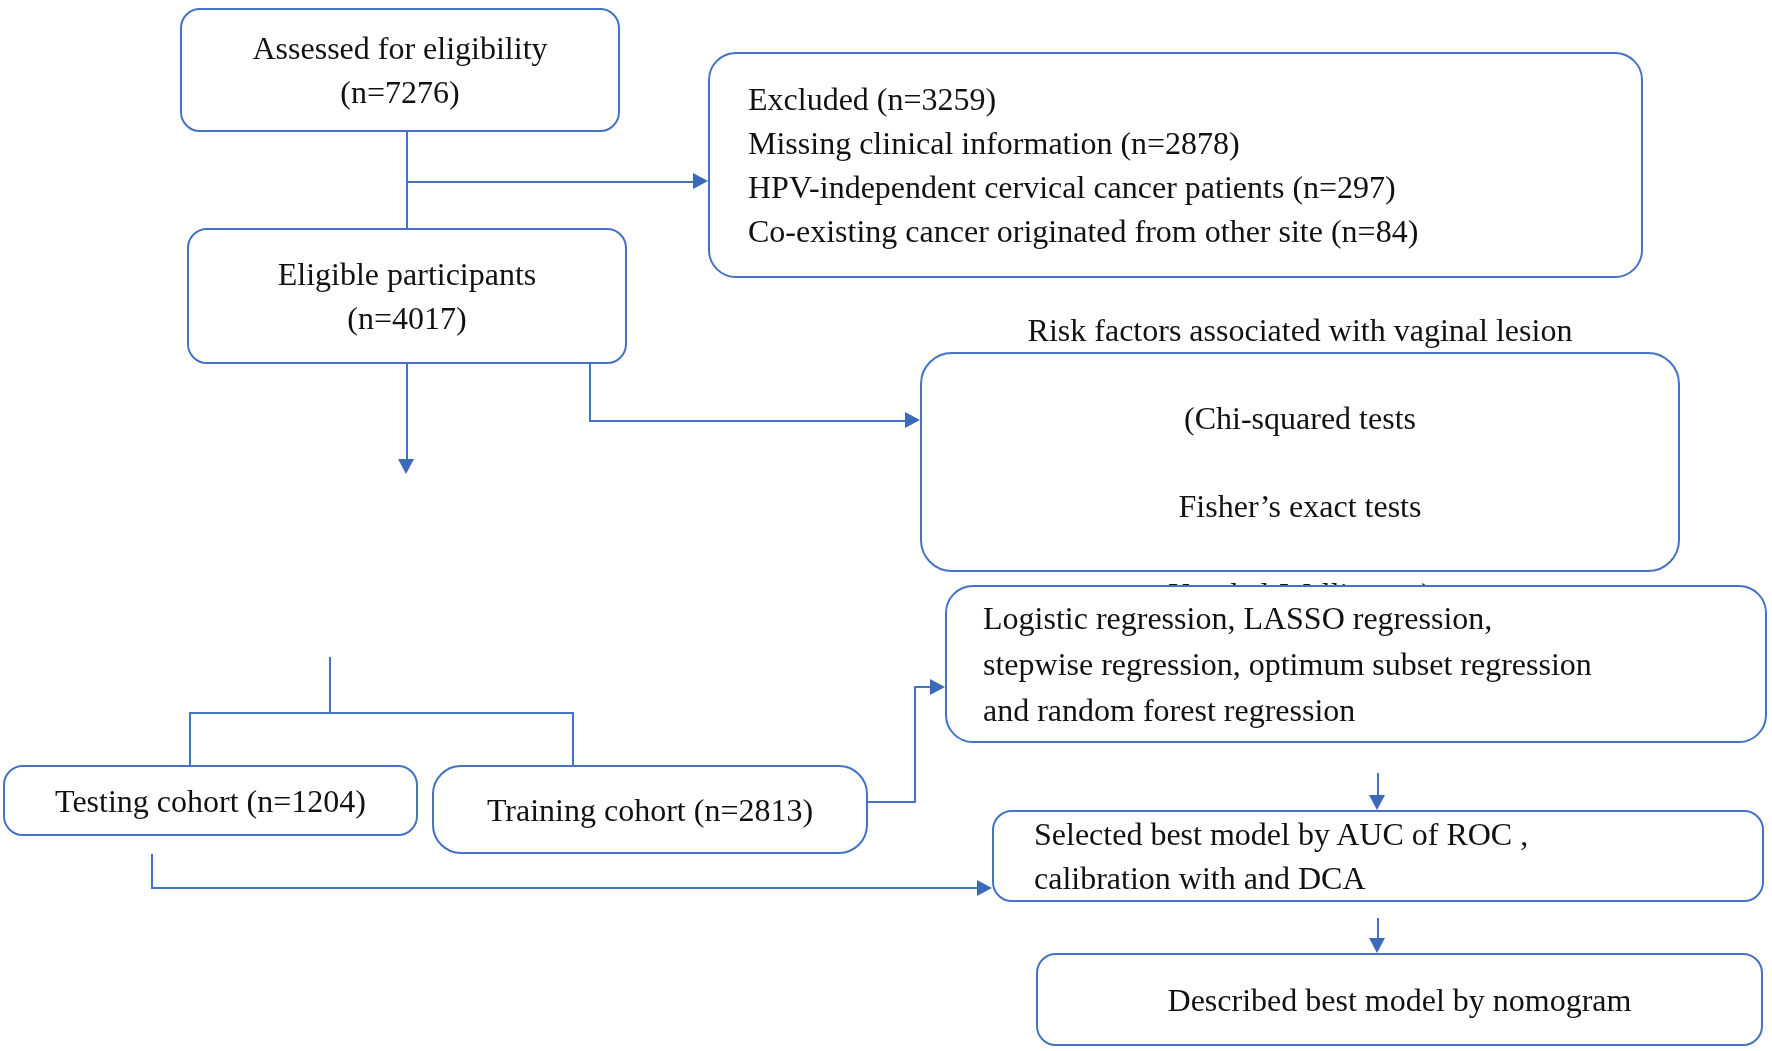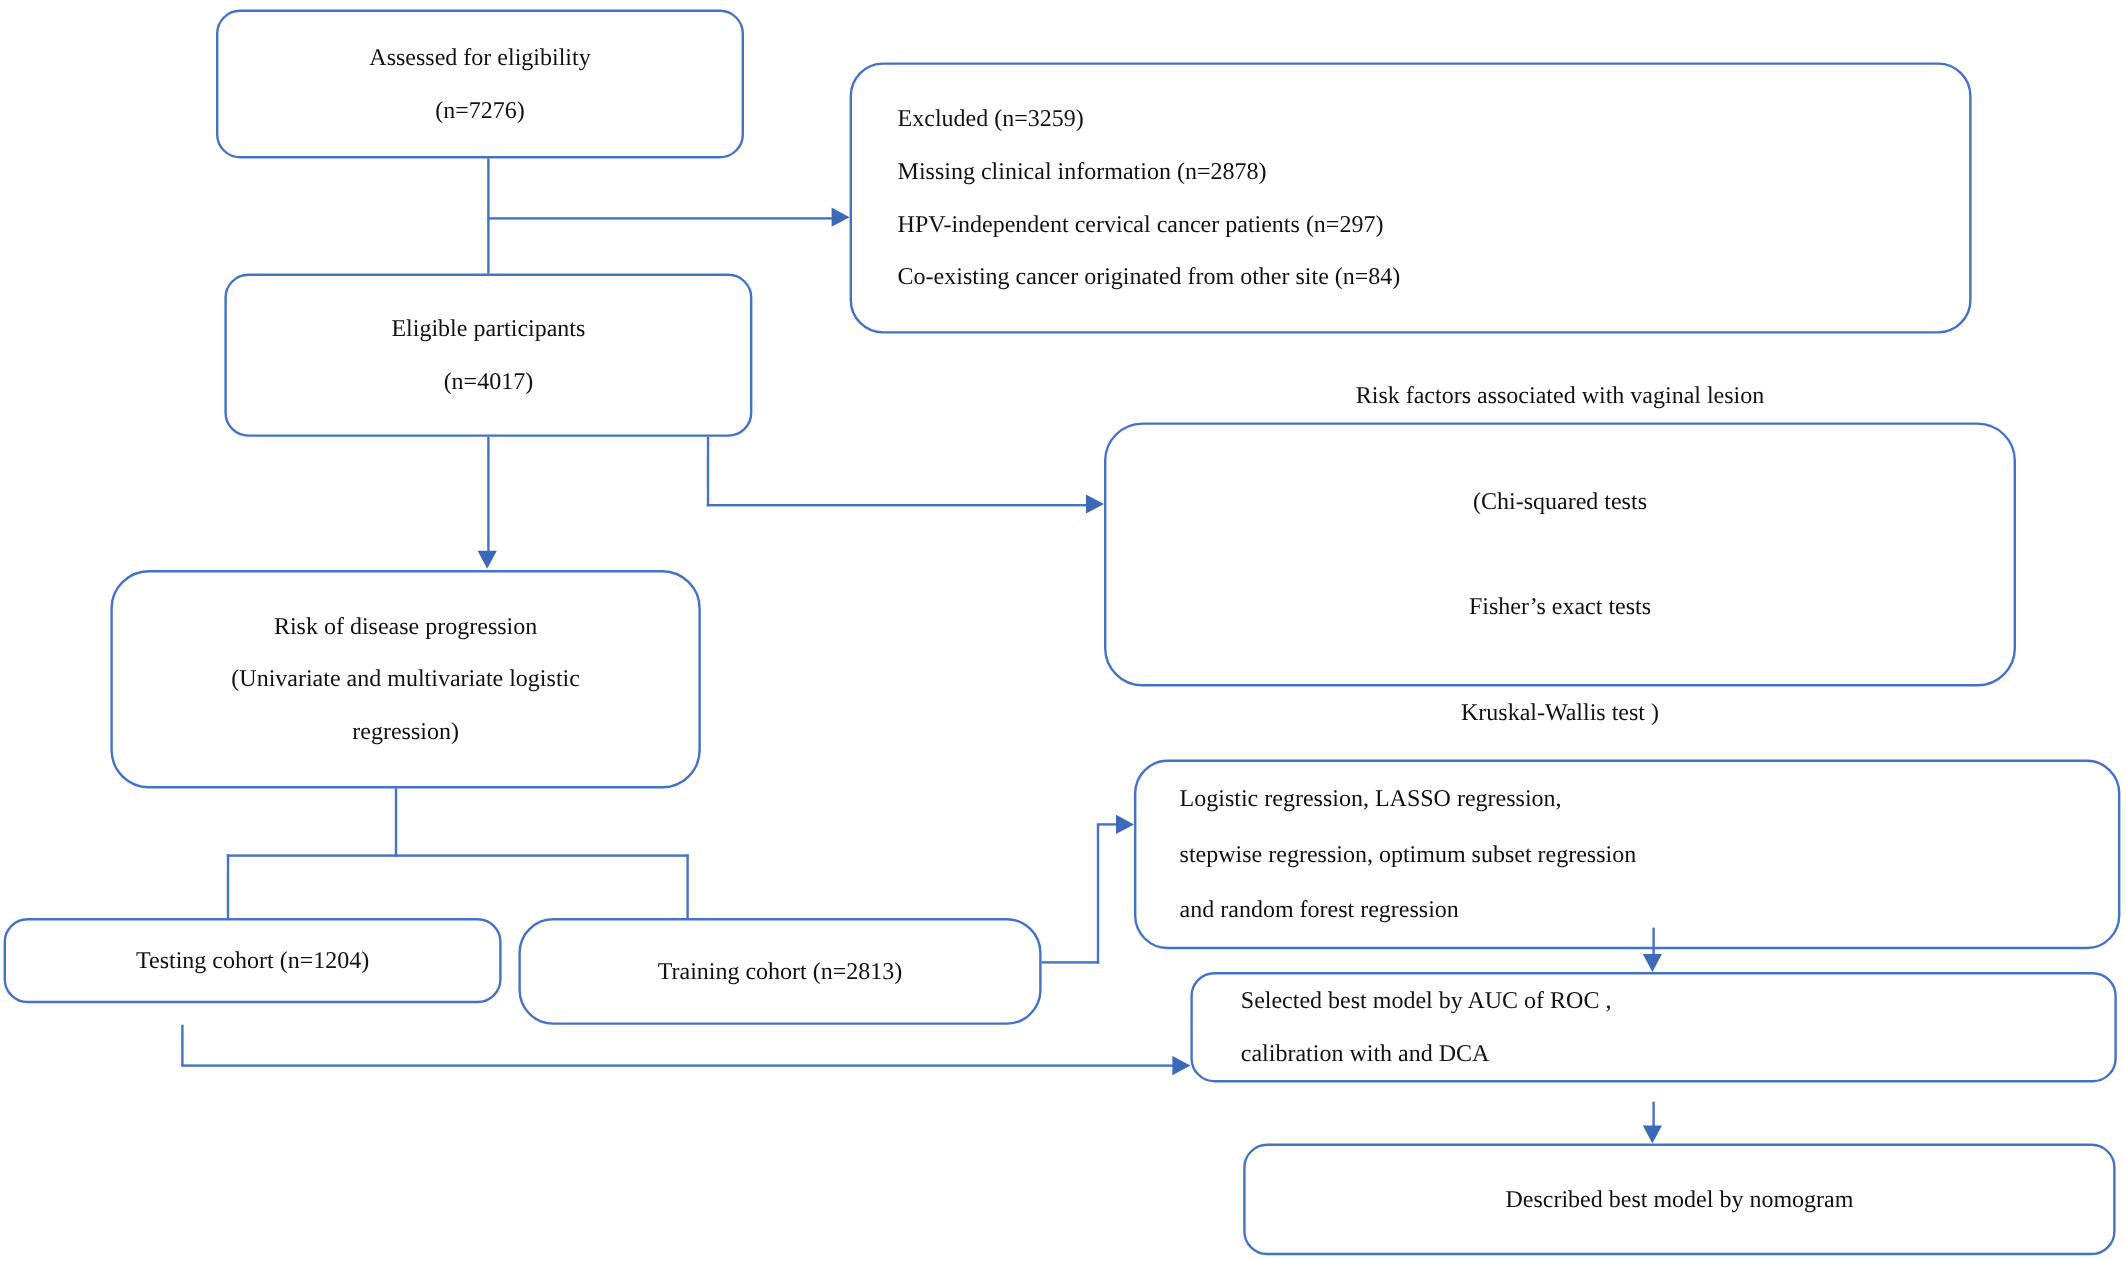--- a/index.html
+++ b/index.html
@@ -12,21 +12,21 @@
     overflow:hidden;
   }
   .box{
     position:absolute;
     background:#ffffff;
     border:2px solid #4472C4;
     box-sizing:border-box;
     display:flex;
     flex-direction:column;
     justify-content:center;
-    font-size:20px;
+    font-size:32px;
     line-height:44px;
   }
   .box.center{align-items:center;text-align:center;}
   .box.left{align-items:flex-start;text-align:left;}
   .r20{border-radius:20px;}
   .r28{border-radius:28px;}
   .r32{border-radius:32px;}
   .hline,.vline{position:absolute;background:#4472C4;}
   .hline{height:2px;}
   .vline{width:2px;}
@@ -66,35 +66,30 @@
     <div class="bl">(n=4017)</div>
   </div>
 
   <div class="box center r32" style="left:920px;top:352px;width:760px;height:220px;gap:44px;">
     <div class="bl">Risk factors associated with vaginal lesion</div>
     <div class="bl">(Chi-squared tests</div>
     <div class="bl">Fisher’s exact tests</div>
     <div class="bl">Kruskal-Wallis test )</div>
   </div>
 
-  <div class="box center r32" style="left:92px;top:475px;width:492px;height:182px;">
-    <div class="bl">Risk of disease progression</div>
-    <div class="bl">(Univariate and multivariate logistic</div>
-    <div class="bl">regression)</div>
-  </div>
 
   <div class="box center r20" style="left:3px;top:765px;width:415px;height:71px;">
     <div class="bl">Testing cohort (n=1204)</div>
   </div>
 
   <div class="box center r20" style="left:432px;top:765px;width:436px;height:89px;border-radius:29px;">
     <div class="bl">Training cohort (n=2813)</div>
   </div>
 
-  <div class="box left r28" style="left:945px;top:633px;width:822px;height:158px;padding-left:36px;line-height:46px;">
+  <div class="box left r28" style="left:945px;top:585px;width:822px;height:158px;padding-left:36px;line-height:46px;">
     <div class="bl">Logistic regression, LASSO regression,</div>
     <div class="bl">stepwise regression, optimum subset regression</div>
     <div class="bl">and random forest regression</div>
   </div>
 
   <div class="box left r20" style="left:992px;top:810px;width:772px;height:92px;padding-left:40px;">
     <div class="bl">Selected best model by AUC of ROC ,</div>
     <div class="bl">calibration with and DCA</div>
   </div>
 

